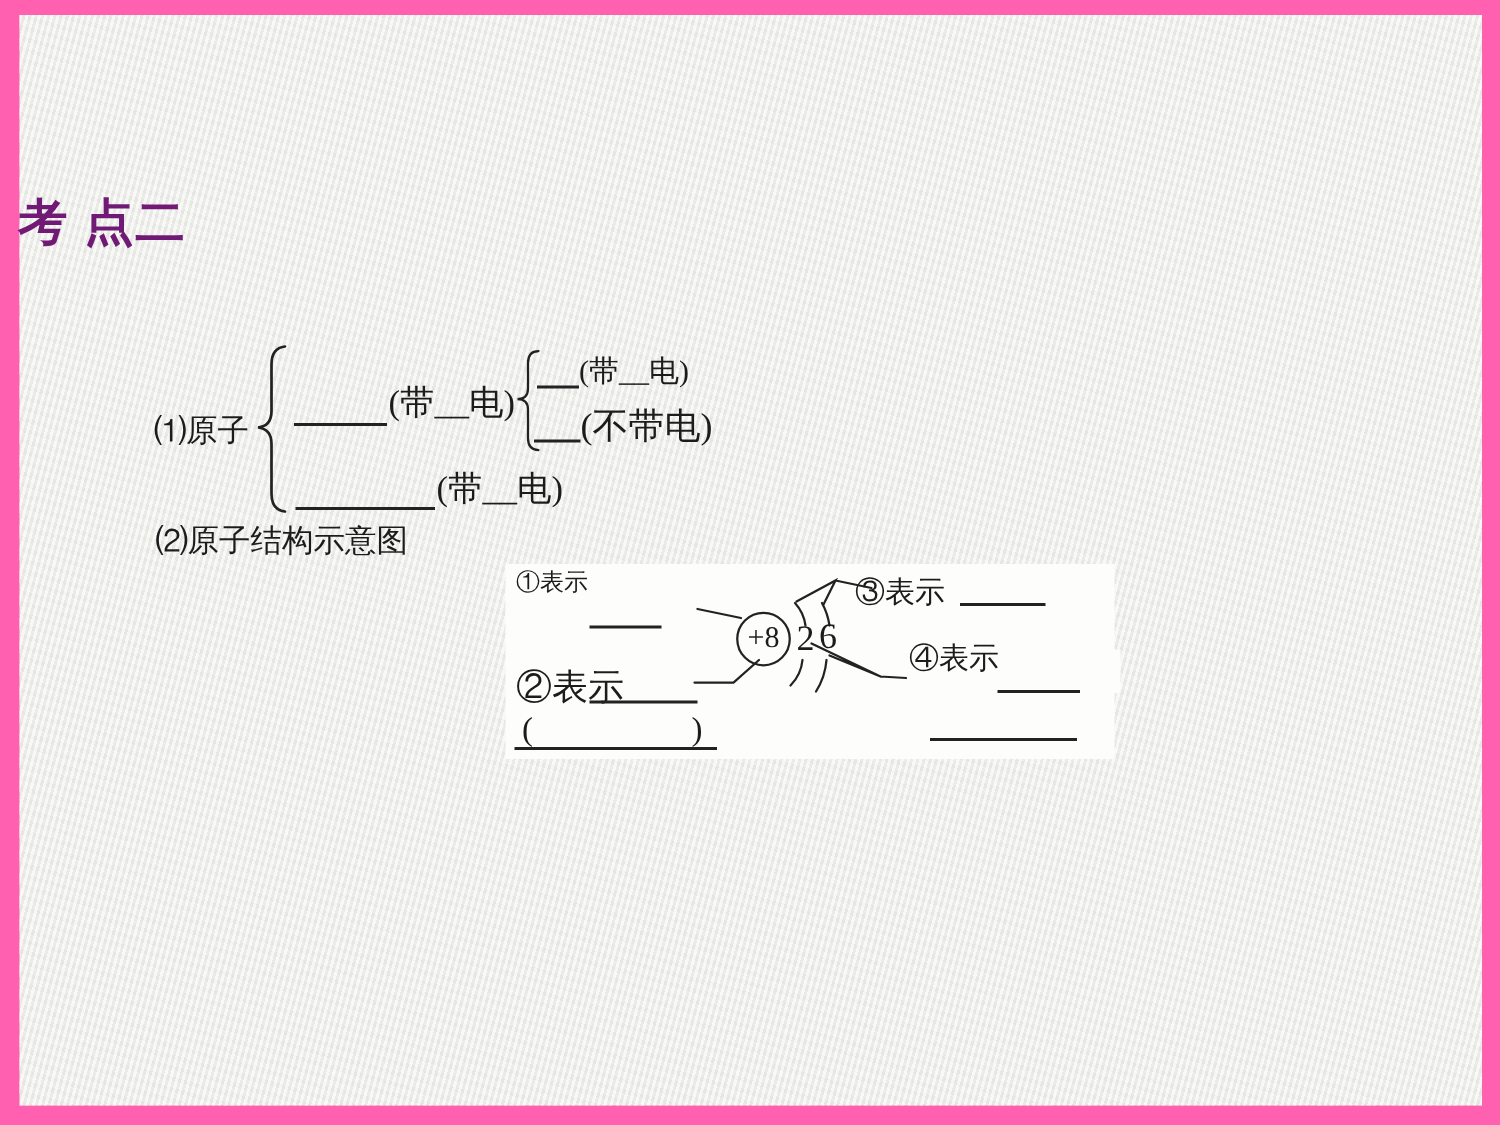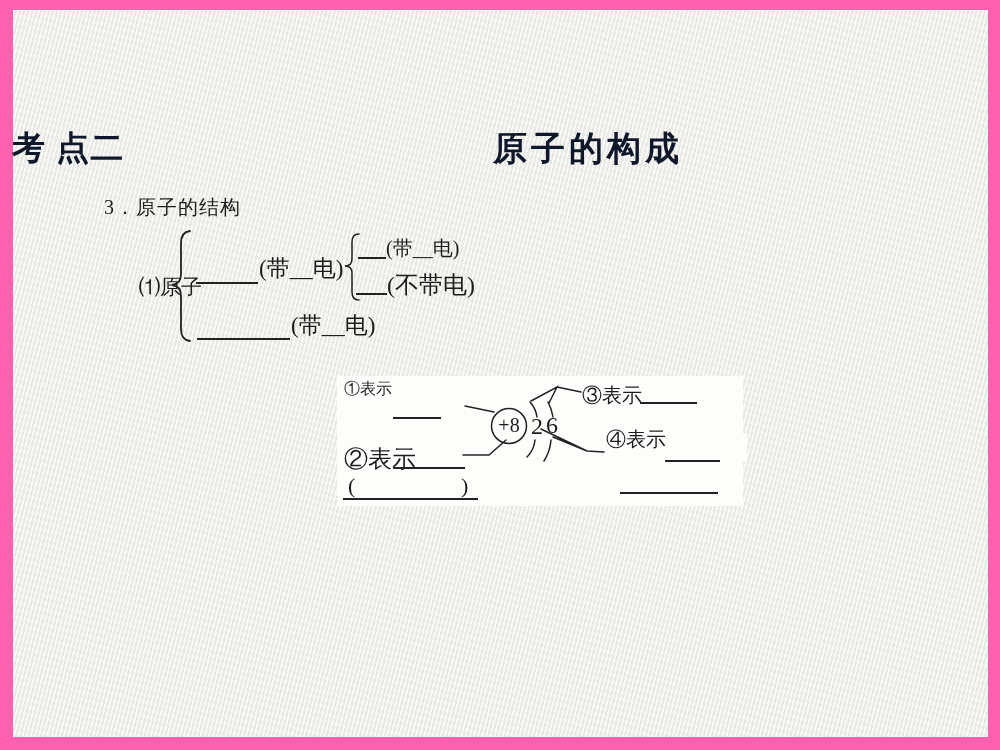--- a/index.html
+++ b/index.html
@@ -19,54 +19,53 @@
   .paper{
     position:absolute;left:13px;top:10px;right:12px;bottom:13px;
     background-color:var(--paper);
     background-image:
       repeating-linear-gradient(105deg, rgba(255,255,255,.55) 0 2px, rgba(120,120,118,.05) 2px 4px),
       repeating-linear-gradient(15deg, rgba(226,226,222,.35) 0 3px, rgba(255,255,255,0) 3px 7px);
   }
   .abs{position:absolute;white-space:nowrap;line-height:1.1;}
   .hdr{
     font-family:"Liberation Sans","DejaVu Sans",sans-serif;
-    font-weight:bold;font-size:33px;color:#0f172a;
+    font-weight:bold;font-size:33px;color:#701a75;
   }
   .body-txt{font-size:20px;}
   .blank{position:absolute;border-bottom:2px solid #222;height:15px;}
   .white-box{position:absolute;background:var(--box-white);}
   svg.overlay{position:absolute;left:0;top:0;pointer-events:none;}
   .shape{stroke:#222;stroke-width:1.8;fill:none;stroke-linecap:round;}
   .shape-thin{stroke:#222;stroke-width:1.5;fill:none;stroke-linecap:round;}
 </style>
 </head>
 <body>
 
 <div class="frame">
   <div class="paper"></div>
 
   <div class="abs hdr" style="left:12px;top:130px;letter-spacing:1px;">考 点二</div>
-  <div class="abs hdr" style="left:493px;top:130px;font-size:34px;letter-spacing:4px;">原子的构成</div>
 
-  <div class="abs body-txt" style="left:104px;top:196px;letter-spacing:1px;">3．原子的结构</div>
 
-  <div class="abs" style="left:103px;top:276px;font-size:21px;padding-left:36px;">⑴原子</div>
+  <div class="abs" style="left:103px;top:276px;font-size:21px;">⑴原子</div>
 
   <div class="blank" style="left:196px;top:267px;width:62px;"></div>
   <div class="abs" style="left:259px;top:256px;font-size:23px;">(带__电)</div>
 
   <div class="blank" style="left:358px;top:242px;width:28px;"></div>
   <div class="abs" style="left:386px;top:237px;font-size:20px;">(带__电)</div>
 
   <div class="blank" style="left:356px;top:278px;width:31px;"></div>
   <div class="abs" style="left:387px;top:272px;font-size:24px;">(不带电)</div>
 
   <div class="blank" style="left:197px;top:323px;width:93px;"></div>
   <div class="abs" style="left:291px;top:313px;font-size:23px;">(带__电)</div>
 
+  <div class="abs" style="left:104px;top:349px;font-size:21px;">⑵原子结构示意图</div>
 
   <div class="white-box" style="left:337px;top:376px;width:406px;height:130px;"></div>
   <div class="white-box" style="left:715px;top:433px;width:32px;height:29px;"></div>
 
   <svg class="overlay" width="1000" height="750" viewBox="0 0 1000 750">
     <path class="shape" d="M190,231 Q181,232 181,243 L181,274 Q181,284 172,285 Q181,286 181,296 L181,329 Q181,340 190,341"></path>
     <path class="shape-thin" d="M359,234 Q352,234 352,242 L352,259 Q352,266 345,266 Q352,266 352,273 L352,292 Q352,300 359,300"></path>
     <circle class="shape-thin" cx="509" cy="426" r="17.5"></circle>
     <path class="shape-thin" d="M530,402 A28,28 0 0 1 537,417"></path>
     <path class="shape-thin" d="M535,440 A28,28 0 0 1 527,457"></path>
@@ -77,21 +76,21 @@
     <path class="shape-thin" d="M531,401 L557,387 L549,403 M557,387 L581,392"></path>
     <path class="shape-thin" d="M541,429 L587,451 M553,437 L587,451 M587,451 L604,452"></path>
   </svg>
 
   <div class="abs" style="left:344px;top:380px;font-size:16px;text-align:right;">①表示</div>
   <div class="blank" style="left:393px;top:402px;width:48px;"></div>
 
   <div class="abs" style="left:344px;top:446px;font-size:24px;">②表示</div>
   <div class="blank" style="left:393px;top:452px;width:72px;"></div>
 
-  <div class="abs" style="left:582px;top:384px;font-size:20px;">③表示</div>
+  <div class="abs" style="left:570px;top:384px;font-size:20px;">③表示</div>
   <div class="blank" style="left:640px;top:387px;width:57px;"></div>
 
   <div class="abs" style="left:606px;top:428px;font-size:20px;">④表示</div>
   <div class="blank" style="left:665px;top:445px;width:55px;"></div>
 
   <div class="abs" style="left:492px;top:414px;width:34px;text-align:center;font-size:20px;">+8</div>
   <div class="abs" style="left:531px;top:413px;font-size:24px;">2</div>
   <div class="abs" style="left:546px;top:412px;font-size:24px;">6</div>
 
   <div class="abs" style="left:348px;top:474px;font-size:22px;">(</div>

